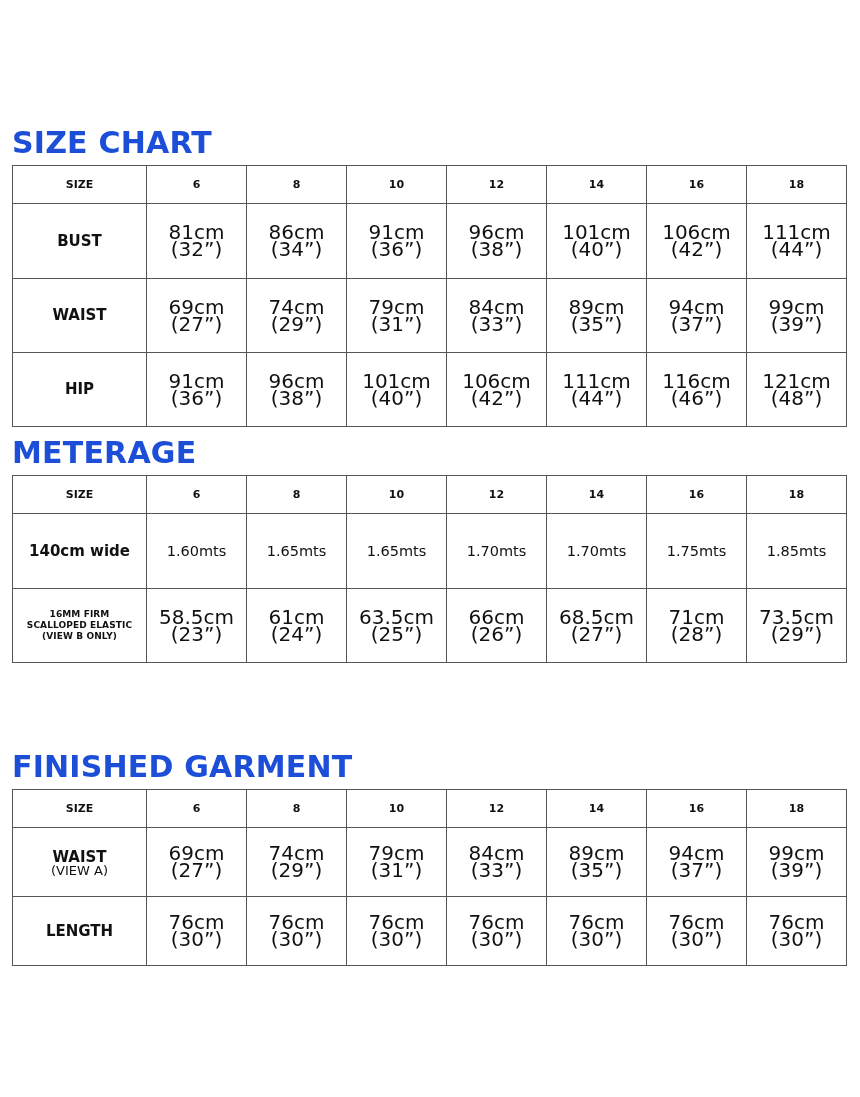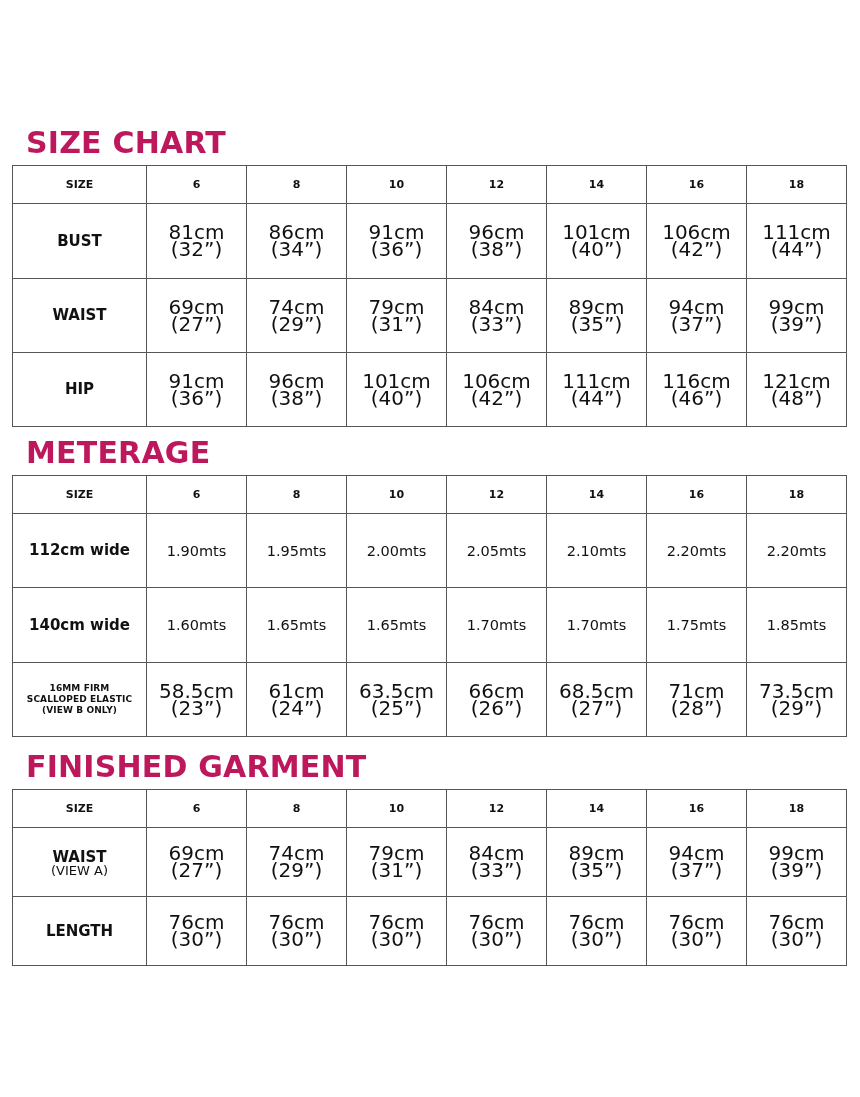--- a/index.html
+++ b/index.html
@@ -10,28 +10,28 @@
     body {
       width: 860px;
       height: 1097px;
       position: relative;
       overflow: hidden;
       font-family: "DejaVu Sans", sans-serif;
       color: #111111;
     }
     .section-title {
       position: absolute;
-      left: 26px;
+      left: 12px;
       margin: 0;
       font-family: "DejaVu Sans", sans-serif;
       font-weight: bold;
       font-size: 30px;
       line-height: 32px;
       letter-spacing: 0.2px;
-      color: #be185d;
+      color: #1d4ed8;
       white-space: nowrap;
     }
     table.grid {
       position: absolute;
       left: 12px;
       width: 834px;
       border-collapse: collapse;
       table-layout: fixed;
     }
     table.grid td, table.grid th {
@@ -217,30 +217,20 @@
       <tr style="height:38px;">
     <td class="hdr-cell">SIZE</td>
     <td class="hdr-cell">6</td>
     <td class="hdr-cell">8</td>
     <td class="hdr-cell">10</td>
     <td class="hdr-cell">12</td>
     <td class="hdr-cell">14</td>
     <td class="hdr-cell">16</td>
     <td class="hdr-cell">18</td>
   </tr>
-  <tr style="height:74px;">
-    <td class="row-label meter-label" style="font-weight:bold;">112cm wide</td>
-    <td class="meter-val">1.90mts</td>
-    <td class="meter-val">1.95mts</td>
-    <td class="meter-val">2.00mts</td>
-    <td class="meter-val">2.05mts</td>
-    <td class="meter-val">2.10mts</td>
-    <td class="meter-val">2.20mts</td>
-    <td class="meter-val">2.20mts</td>
-  </tr>
   <tr style="height:75px;">
     <td class="row-label meter-label" style="font-weight:bold;">140cm wide</td>
     <td class="meter-val">1.60mts</td>
     <td class="meter-val">1.65mts</td>
     <td class="meter-val">1.65mts</td>
     <td class="meter-val">1.70mts</td>
     <td class="meter-val">1.70mts</td>
     <td class="meter-val">1.75mts</td>
     <td class="meter-val">1.85mts</td>
   </tr>

